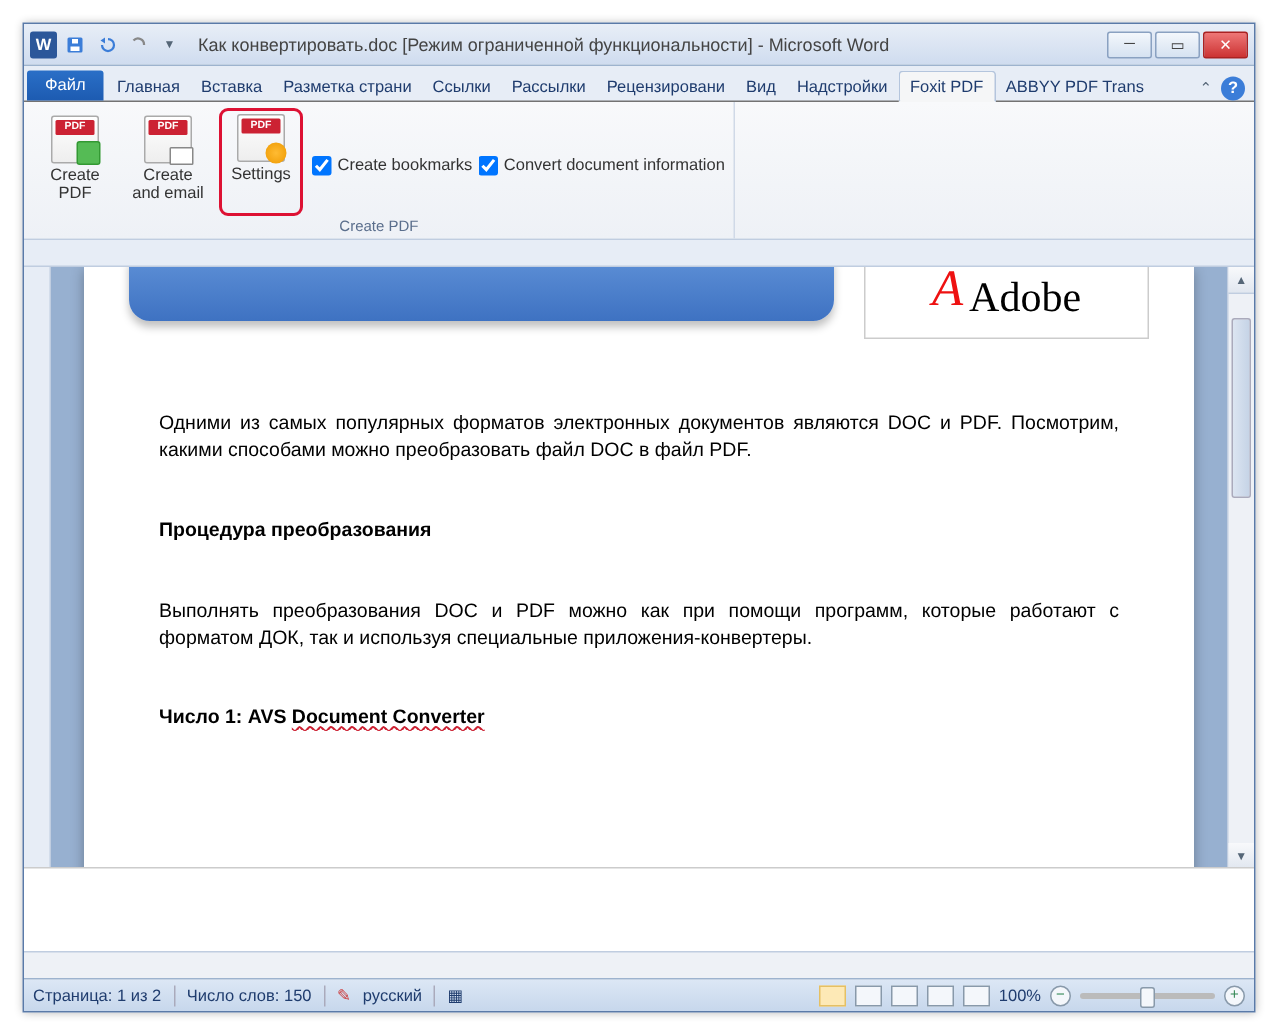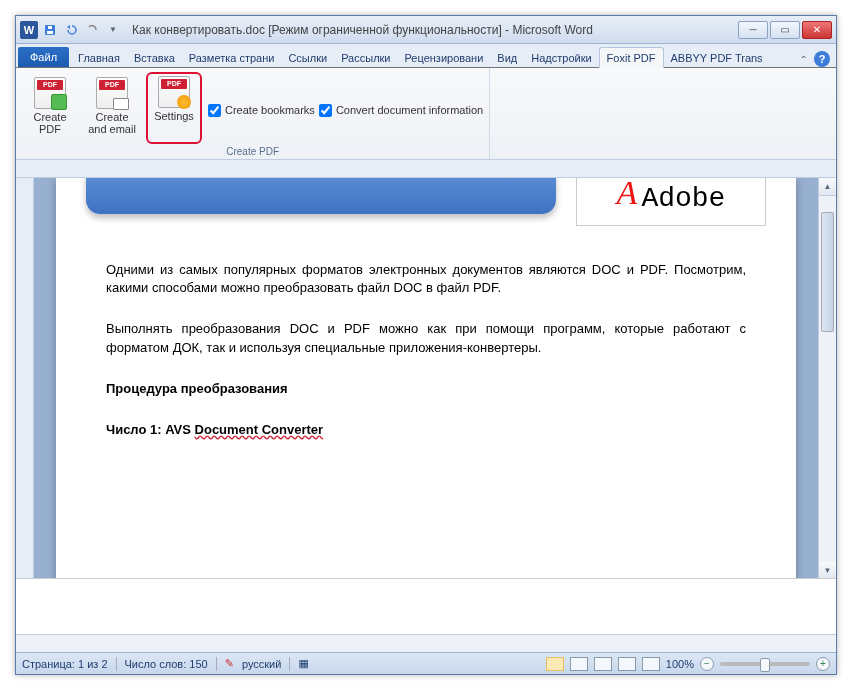--- a/index.html
+++ b/index.html
@@ -45,22 +45,22 @@
 
 
 .doc-area { flex: 1; background: #97b0d0; display: flex; overflow: hidden; position: relative; }
 .ruler-v { width: 18px; background: #e7edf6; border-right: 1px solid #c0cde0; }
 .page-wrap { flex: 1; overflow: hidden; display: flex; justify-content: center; padding-top: 0; }
 .page { width: 740px; background: #fff; box-shadow: 0 2px 8px rgba(0,0,0,.3); padding: 0 50px 40px; font-size: 13px; color: #000; line-height: 1.4; font-family: Calibri, sans-serif; position: relative; }
 .banner { height: 60px; margin: 0 -20px 0; display: flex; align-items: flex-start; justify-content: flex-end; gap: 20px; }
 .blue-bar { flex: 1; height: 42px; background: linear-gradient(#5d8fd6,#3e72c2); border-radius: 0 0 14px 14px; box-shadow: 0 4px 6px rgba(0,0,0,.25); margin-top: -6px; }
 .adobe-box { width: 190px; height: 54px; background: #fff; border: 1px solid #ccc; display: flex; align-items: center; justify-content: center; gap: 4px; margin-top: -6px; }
 .adobe-a { color: #e11; font-size: 34px; font-style: italic; font-family: Georgia, serif; line-height: .6; transform: translateY(-6px); }
-.adobe-text { font-size: 28px; font-weight: 400; font-family: Liberation Mono, monospace; }
-.para { margin-top: 23px; text-align: justify; }
+.adobe-text { font-size: 28px; font-weight: 400; font-family: Liberation Serif, serif; }
+.para { margin-top: 35px; text-align: justify; }
 .bold { font-weight: bold; }
 .redline { color: #000; text-decoration: underline; text-decoration-color: #c23; text-decoration-style: wavy; }
 .white-strip { position: absolute; left: 0; right: 0; bottom: 0; height: 56px; background: #fff; border-top: 1px solid #ccc; }
 
 
 .scroll-v { width: 18px; background: #eef1f6; border-left: 1px solid #c0cde0; display: flex; flex-direction: column; }
 .scroll-btn { height: 18px; background: linear-gradient(#f8f9fb,#e1e7f0); border-bottom: 1px solid #c0cde0; display: flex; align-items: center; justify-content: center; font-size: 8px; color: #567; cursor: pointer; }
 .scroll-track { flex: 1; position: relative; }
 .scroll-thumb { position: absolute; top: 16px; left: 2px; right: 2px; height: 120px; background: linear-gradient(90deg,#dce5f1,#c5d3e6); border: 1px solid #aab; border-radius: 2px; }
 .scroll-h { height: 18px; background: #eef1f6; border-top: 1px solid #c0cde0; }
@@ -167,22 +167,22 @@
     <div class="page-wrap">
       <div class="page">
         <div class="banner">
           <div class="blue-bar"></div>
           <div class="adobe-box">
             <span class="adobe-a">A</span>
             <span class="adobe-text">Adobe</span>
           </div>
         </div>
         <p class="para">Одними из самых популярных форматов электронных документов являются DOC и PDF. Посмотрим, какими способами можно преобразовать файл DOC в файл PDF.</p>
+        <p class="para bold">Процедура преобразования</p>
         <p class="para">Выполнять преобразования DOC и PDF можно как при помощи программ, которые работают с форматом ДОК, так и используя специальные приложения-конвертеры.</p>
-        <p class="para bold">Процедура преобразования</p>
         <p class="para bold">
           <span>Число 1: AVS </span><span class="redline">Document Converter</span>
         </p>
       </div>
     </div>
     <div class="scroll-v">
       <div class="scroll-btn">▲</div>
       <div class="scroll-track">
         <div class="scroll-thumb"></div>
       </div>

